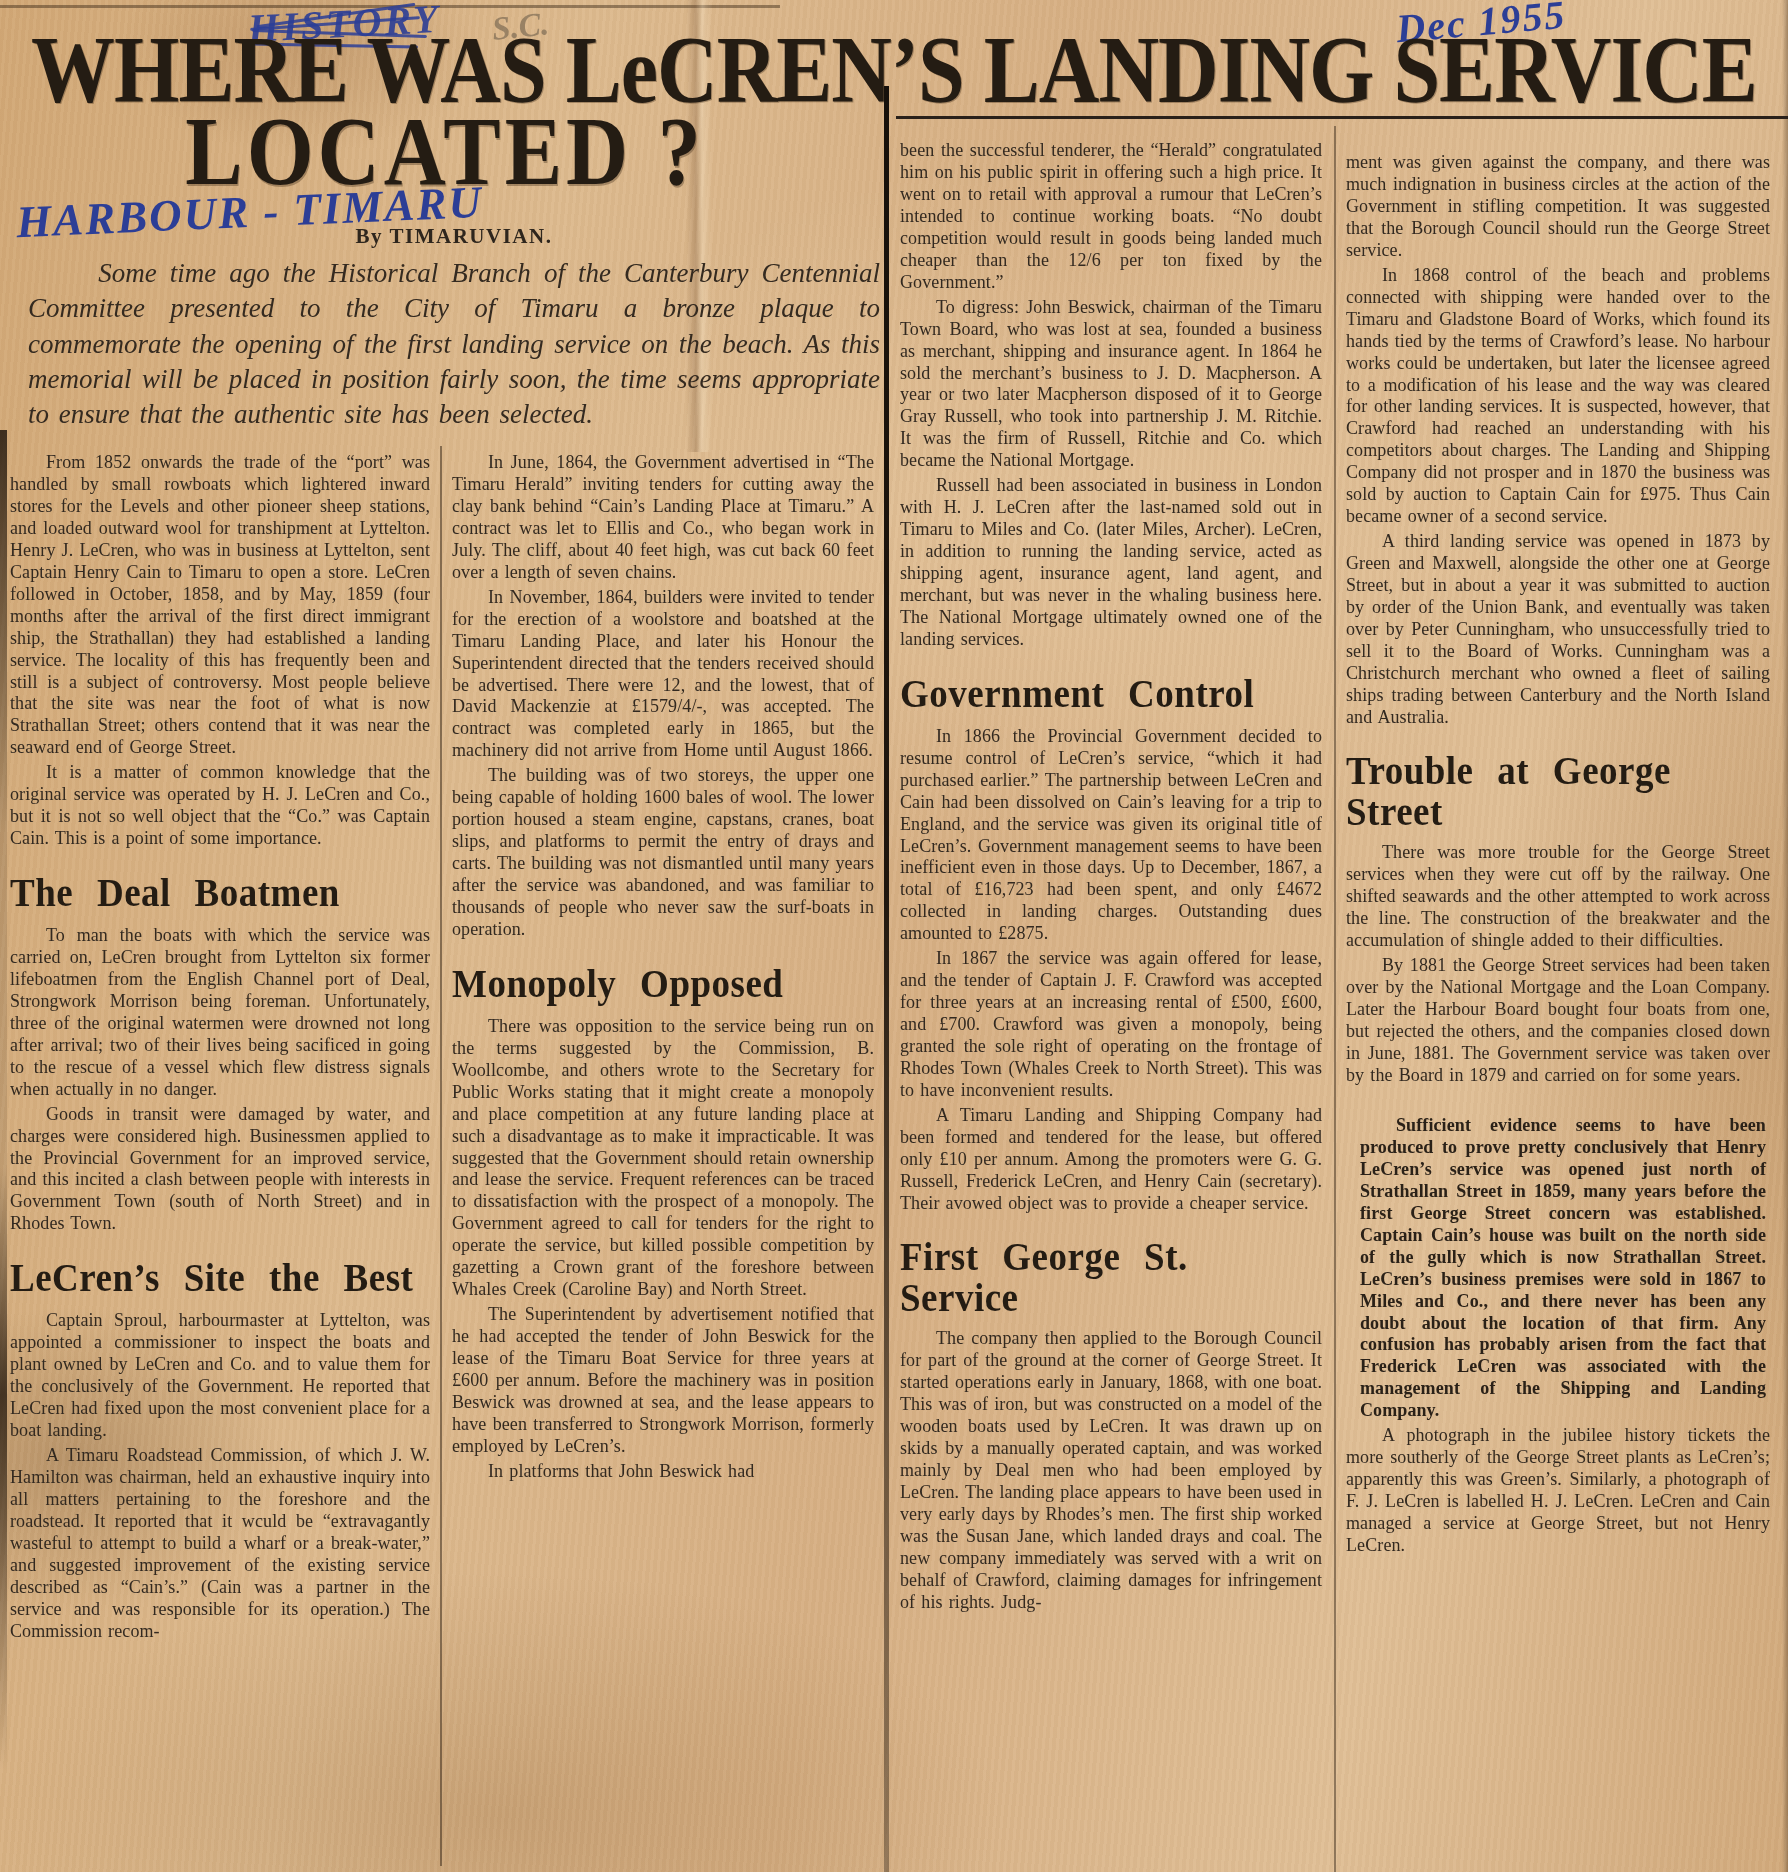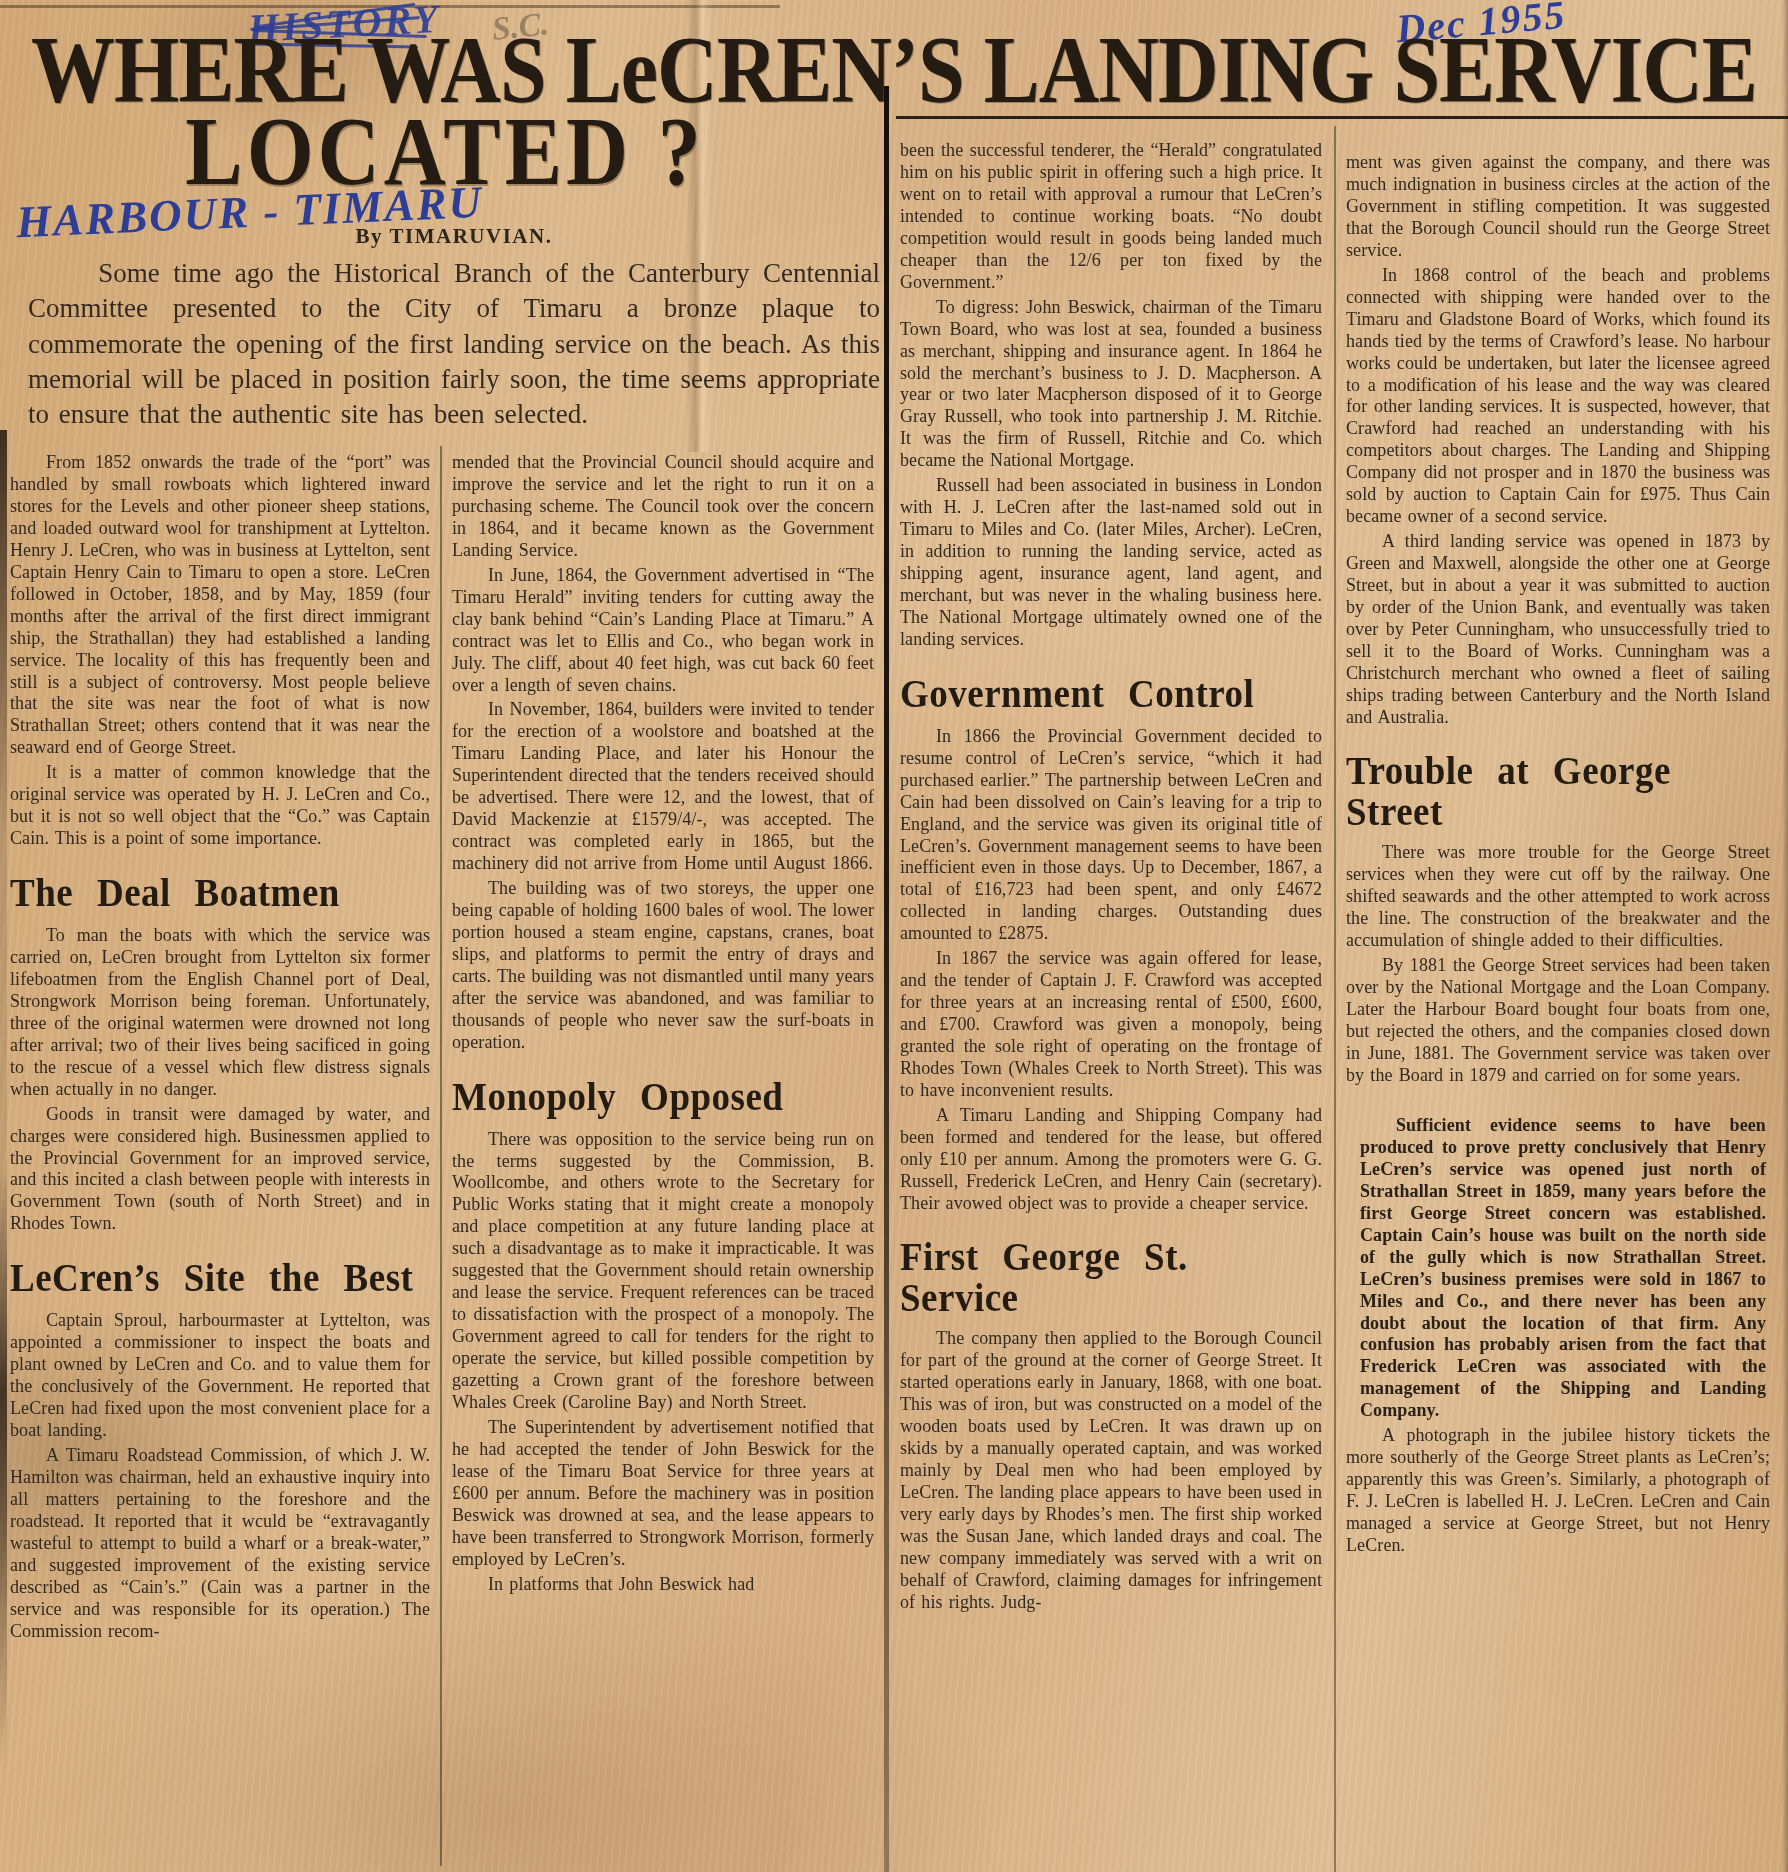--- a/index.html
+++ b/index.html
@@ -34,21 +34,21 @@
     transform:scaleY(1.12);transform-origin:top center;color:#241c13;
     text-shadow:1px 1px 0 rgba(60,40,20,.35);
   }
   .byline{
     position:absolute;left:0;top:224px;width:890px;text-align:center;
     font-size:21px;font-weight:700;letter-spacing:1.5px;color:#2e261d;padding-left:9px;
   }
   .intro{
     position:absolute;left:28px;top:256px;width:852px;
     font-size:27px;line-height:1.31;text-align:justify;text-indent:2.6em;
-    word-spacing:3px;color:#342a20;
+    word-spacing:3px;color:#342a20;font-style:italic;
   }
   
   .hand{position:absolute;font-style:italic;font-weight:700;color:#2c3e96;}
   .hand-history{left:248px;top:0px;font-size:40px;transform:rotate(-3deg);letter-spacing:3px;opacity:.9;}
   .hand-pencil{left:492px;top:8px;font-size:33px;transform:rotate(-6deg);color:rgba(110,95,75,.6);}
   .hand-date{left:1396px;top:-2px;font-size:40px;transform:rotate(-5deg);letter-spacing:2px;}
   .hand-subject{left:16px;top:186px;font-size:45px;transform:rotate(-2.5deg);letter-spacing:2px;}
   .scribble{position:absolute;background:#2c3e96;height:3px;border-radius:2px;opacity:.85;}
   .sc1{left:250px;top:22px;width:170px;transform:rotate(-4deg);}
   .sc2{left:252px;top:32px;width:175px;transform:rotate(2deg);}
@@ -118,21 +118,20 @@
       <p class="para">From 1852 onwards the trade of the “port” was handled by small rowboats which lightered inward stores for the Levels and other pioneer sheep stations, and loaded outward wool for transhipment at Lyttelton.  Henry J. LeCren, who was in business at Lyttelton, sent Captain Henry Cain to Timaru to open a store.  LeCren followed in October, 1858, and by May, 1859 (four months after the arrival of the first direct immigrant ship, the Strathallan) they had established a landing service.  The locality of this has frequently been and still is a subject of controversy.  Most people believe that the site was near the foot of what is now Strathallan Street; others contend that it was near the seaward end of George Street.</p>
       <p class="para">It is a matter of common knowledge that the original service was operated by H. J. LeCren and Co., but it is not so well object that the “Co.” was Captain Cain.  This is a point of some importance.</p>
       <h2 class="heading">The Deal Boatmen</h2>
       <p class="para">To man the boats with which the service was carried on, LeCren brought from Lyttelton six former lifeboatmen from the English Channel port of Deal, Strongwork Morrison being foreman.  Unfortunately, three of the original watermen were drowned not long after arrival; two of their lives being sacificed in going to the rescue of a vessel which flew distress signals when actually in no danger.</p>
       <p class="para">Goods in transit were damaged by water, and charges were considered high.  Businessmen applied to the Provincial Government for an improved service, and this incited a clash between people with interests in Government Town (south of North Street) and in Rhodes Town.</p>
       <h2 class="heading">LeCren’s Site the Best</h2>
       <p class="para">Captain Sproul, harbourmaster at Lyttelton, was appointed a commissioner to inspect the boats and plant owned by LeCren and Co. and to value them for the conclusively of the Government.  He reported that LeCren had fixed upon the most convenient place for a boat landing.</p>
       <p class="para">A Timaru Roadstead Commission, of which J. W. Hamilton was chairman, held an exhaustive inquiry into all matters pertaining to the foreshore and the roadstead.  It reported that it wculd be “extravagantly wasteful to attempt to build a wharf or a break-water,” and suggested improvement of the existing service described as “Cain’s.”  (Cain was a partner in the service and was responsible for its operation.)  The Commission recom-</p>
     </div>
   <div class="col col-2">
-      <p class="cont">mended that the Provincial Council should acquire and improve the service and let the right to run it on a purchasing scheme.  The Council took over the concern in 1864, and it became known as the Government Landing Service.</p>
       <p class="para">In June, 1864, the Government advertised in “The Timaru Herald” inviting tenders for cutting away the clay bank behind “Cain’s Landing Place at Timaru.”  A contract was let to Ellis and Co., who began work in July.  The cliff, about 40 feet high, was cut back 60 feet over a length of seven chains.</p>
       <p class="para">In November, 1864, builders were invited to tender for the erection of a woolstore and boatshed at the Timaru Landing Place, and later his Honour the Superintendent directed that the tenders received should be advertised.  There were 12, and the lowest, that of David Mackenzie at £1579/4/-, was accepted.  The contract was completed early in 1865, but the machinery did not arrive from Home until August 1866.</p>
       <p class="para">The building was of two storeys, the upper one being capable of holding 1600 bales of wool.  The lower portion housed a steam engine, capstans, cranes, boat slips, and platforms to permit the entry of drays and carts.  The building was not dismantled until many years after the service was abandoned, and was familiar to thousands of people who never saw the surf-boats in operation.</p>
       <h2 class="heading">Monopoly Opposed</h2>
       <p class="para">There was opposition to the service being run on the terms suggested by the Commission, B. Woollcombe, and others wrote to the Secretary for Public Works stating that it might create a monopoly and place competition at any future landing place at such a disadvantage as to make it impracticable.  It was suggested that the Government should retain ownership and lease the service.  Frequent references can be traced to dissatisfaction with the prospect of a monopoly.  The Government agreed to call for tenders for the right to operate the service, but killed possible competition by gazetting a Crown grant of the foreshore between Whales Creek (Caroline Bay) and North Street.</p>
       <p class="para">The Superintendent by advertisement notified that he had accepted the tender of John Beswick for the lease of the Timaru Boat Service for three years at £600 per annum.  Before the machinery was in position Beswick was drowned at sea, and the lease appears to have been transferred to Strongwork Morrison, formerly employed by LeCren’s.</p>
       <p class="para">In platforms that John Beswick had</p>
     </div>
   <div class="col col-3">
       <p class="cont">been the successful tenderer, the “Herald” congratulated him on his public spirit in offering such a high price.  It went on to retail with approval a rumour that LeCren’s intended to continue working boats.  “No doubt competition would result in goods being landed much cheaper than the 12/6 per ton fixed by the Government.”</p>

